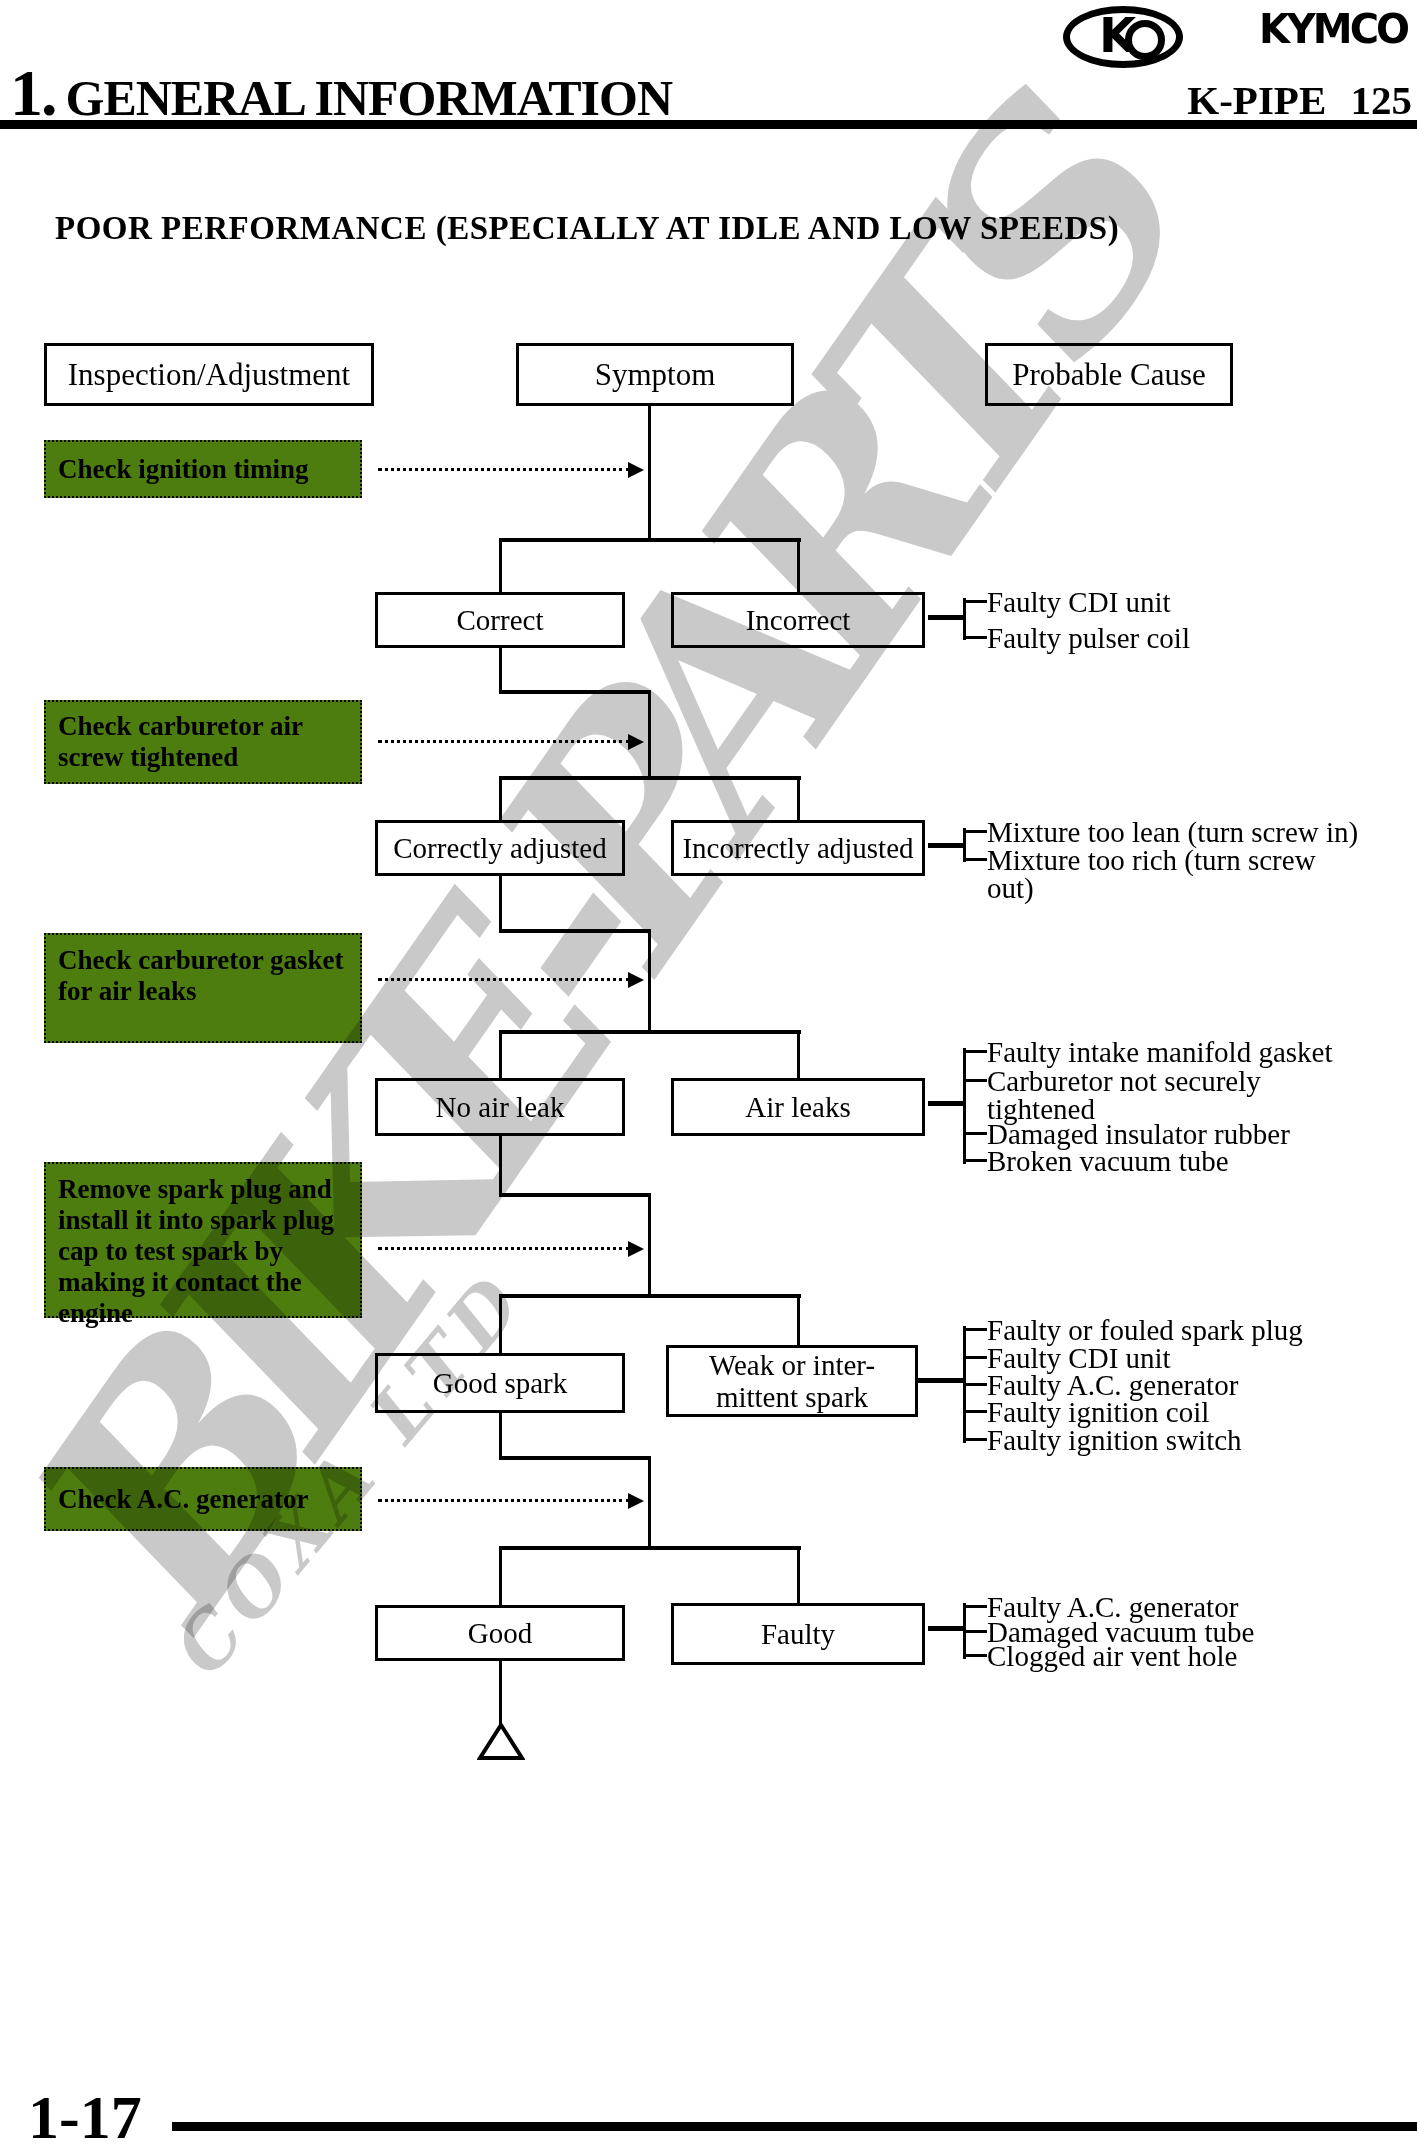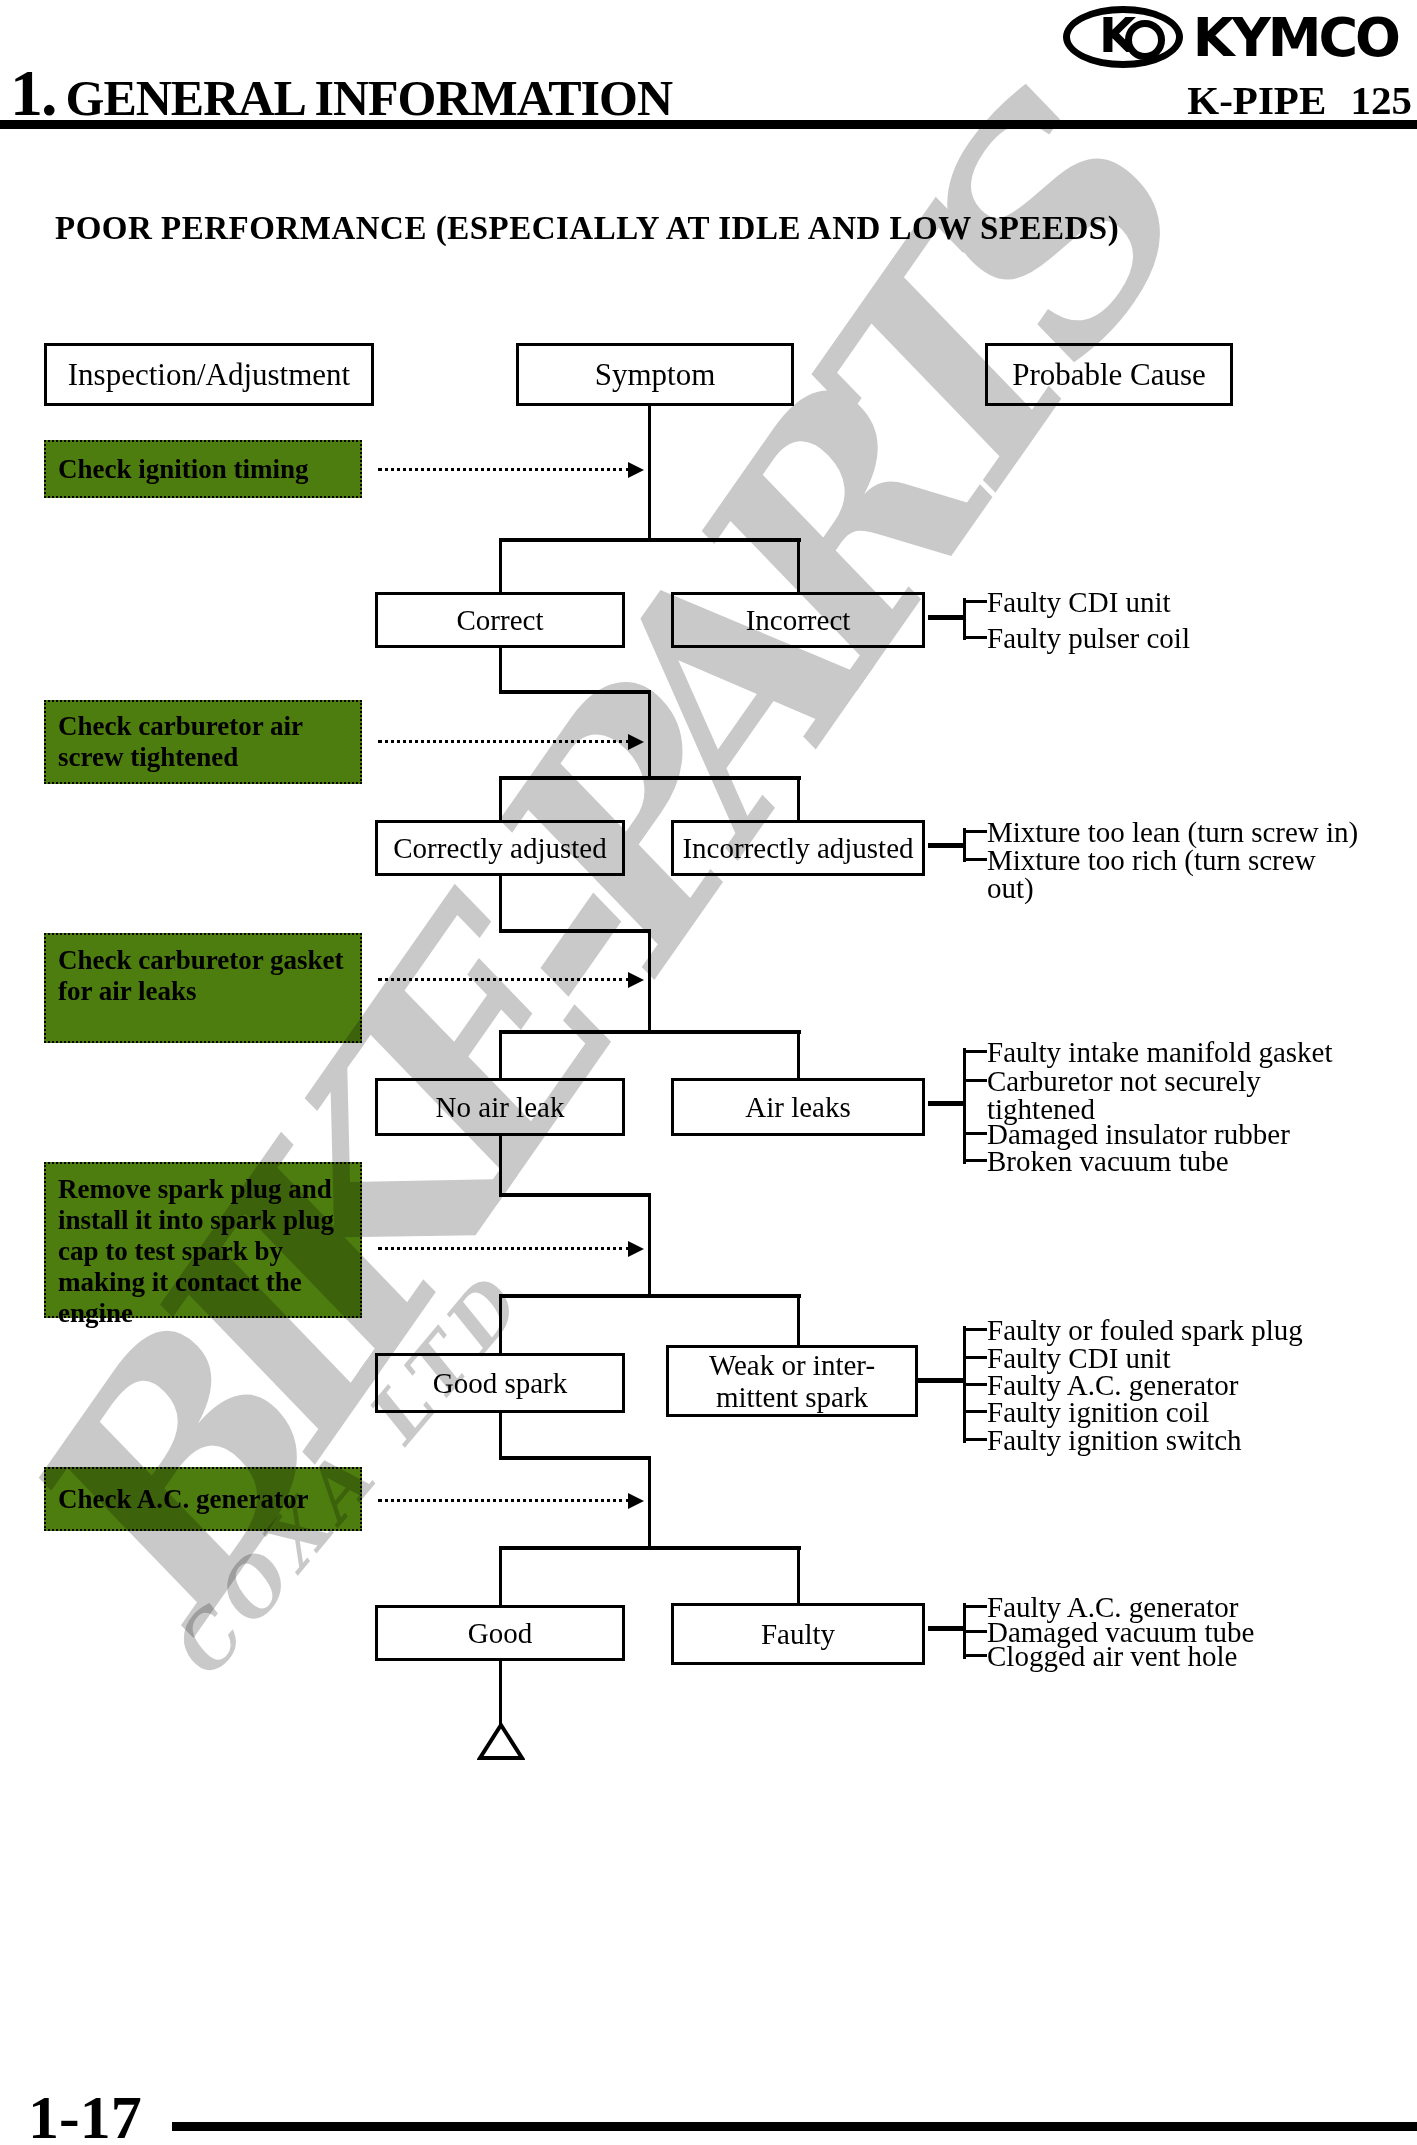--- a/index.html
+++ b/index.html
@@ -10,21 +10,21 @@
   }
   
   .hdr-title{position:absolute;left:10px;top:55px;white-space:nowrap;}
   .hdr-num{font-size:66px;font-weight:bold;letter-spacing:-2px;}
   .hdr-text{font-size:50px;font-weight:bold;letter-spacing:-1px;margin-left:10px;}
   .hdr-rule{position:absolute;left:0;top:120px;width:1417px;height:9px;background:#000;}
   .logo-wrap{position:absolute;left:1063px;top:4px;width:354px;height:66px;}
   .logo-ellipse{position:absolute;left:0;top:2px;width:106px;height:48px;border:7px solid #000;border-radius:50%;}
   .logo-k{position:absolute;left:36px;top:0px;font-family:"DejaVu Sans",sans-serif;font-weight:900;font-size:48px;line-height:62px;}
   .logo-ring{position:absolute;left:62px;top:16px;width:26px;height:26px;border:7px solid #000;border-radius:50%;}
-  .logo-word{position:absolute;right:19px;top:2px;font-family:"DejaVu Sans",sans-serif;font-weight:900;font-size:54px;letter-spacing:-3px;}
+  .logo-word{position:absolute;right:10px;top:2px;font-family:"DejaVu Sans",sans-serif;font-weight:900;font-size:40px;letter-spacing:-3px;}
   .model{position:absolute;right:5px;top:76px;font-size:41px;font-weight:bold;word-spacing:14px;}
   
   .pg-title{position:absolute;left:55px;top:210px;font-size:33px;font-weight:bold;letter-spacing:.5px;white-space:nowrap;}
   
   .abs{position:absolute;}
   .ln{position:absolute;background:#000;}
   .box{position:absolute;border:3px solid #000;background:#fff;display:flex;align-items:center;justify-content:center;
        font-size:29px;text-align:center;line-height:32px;box-sizing:border-box;}
   .colhdr{font-size:31px;}
   .dbox{position:absolute;border:2px dotted #000;background:#4d7c0f;box-sizing:border-box;

